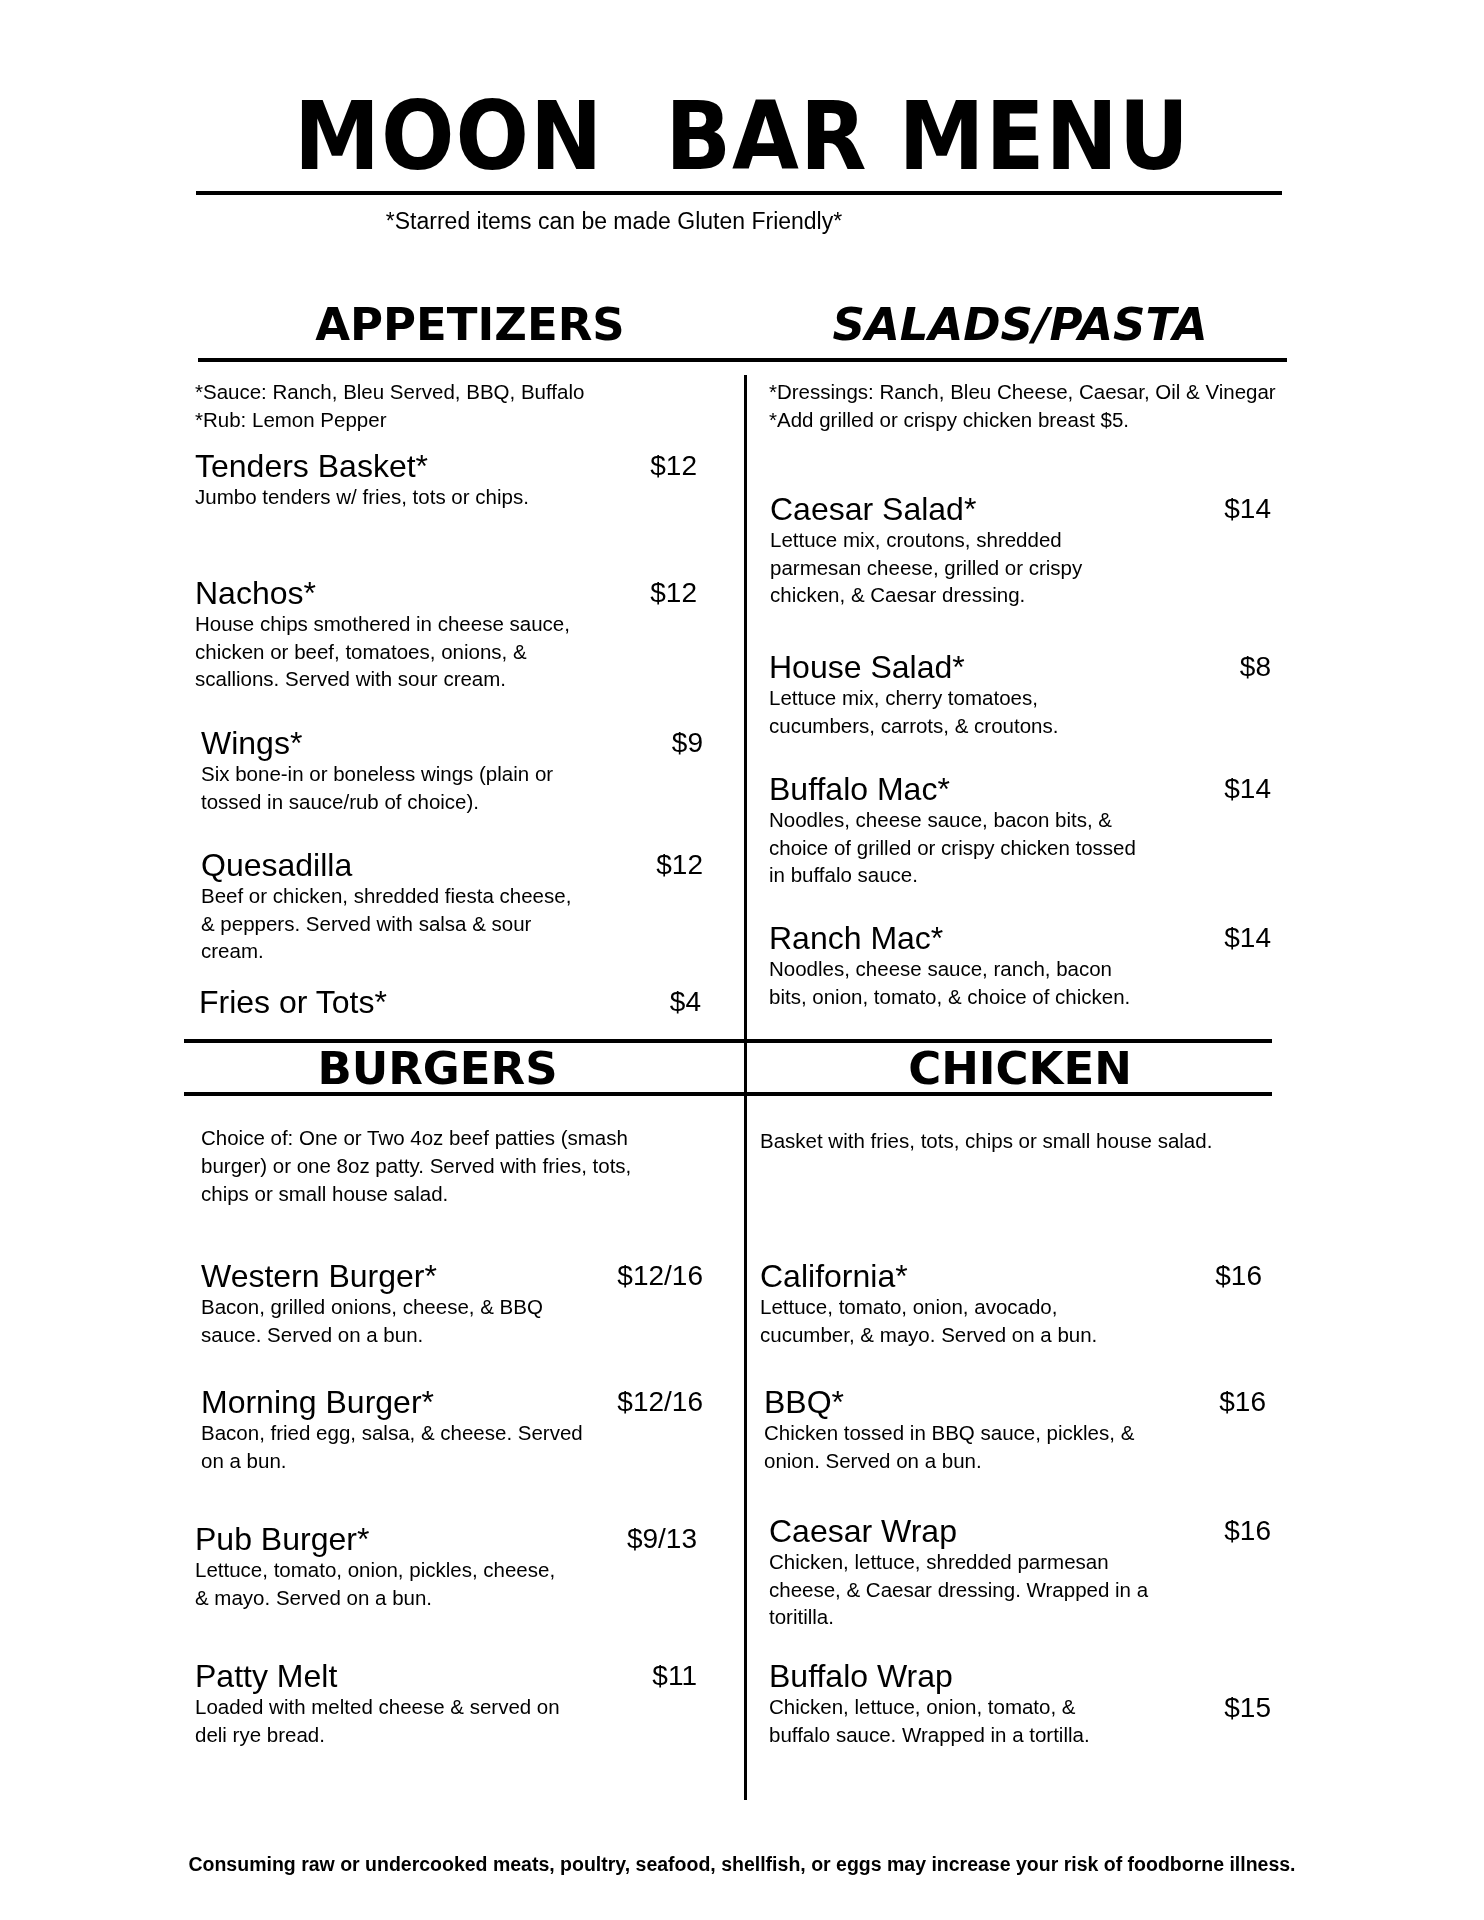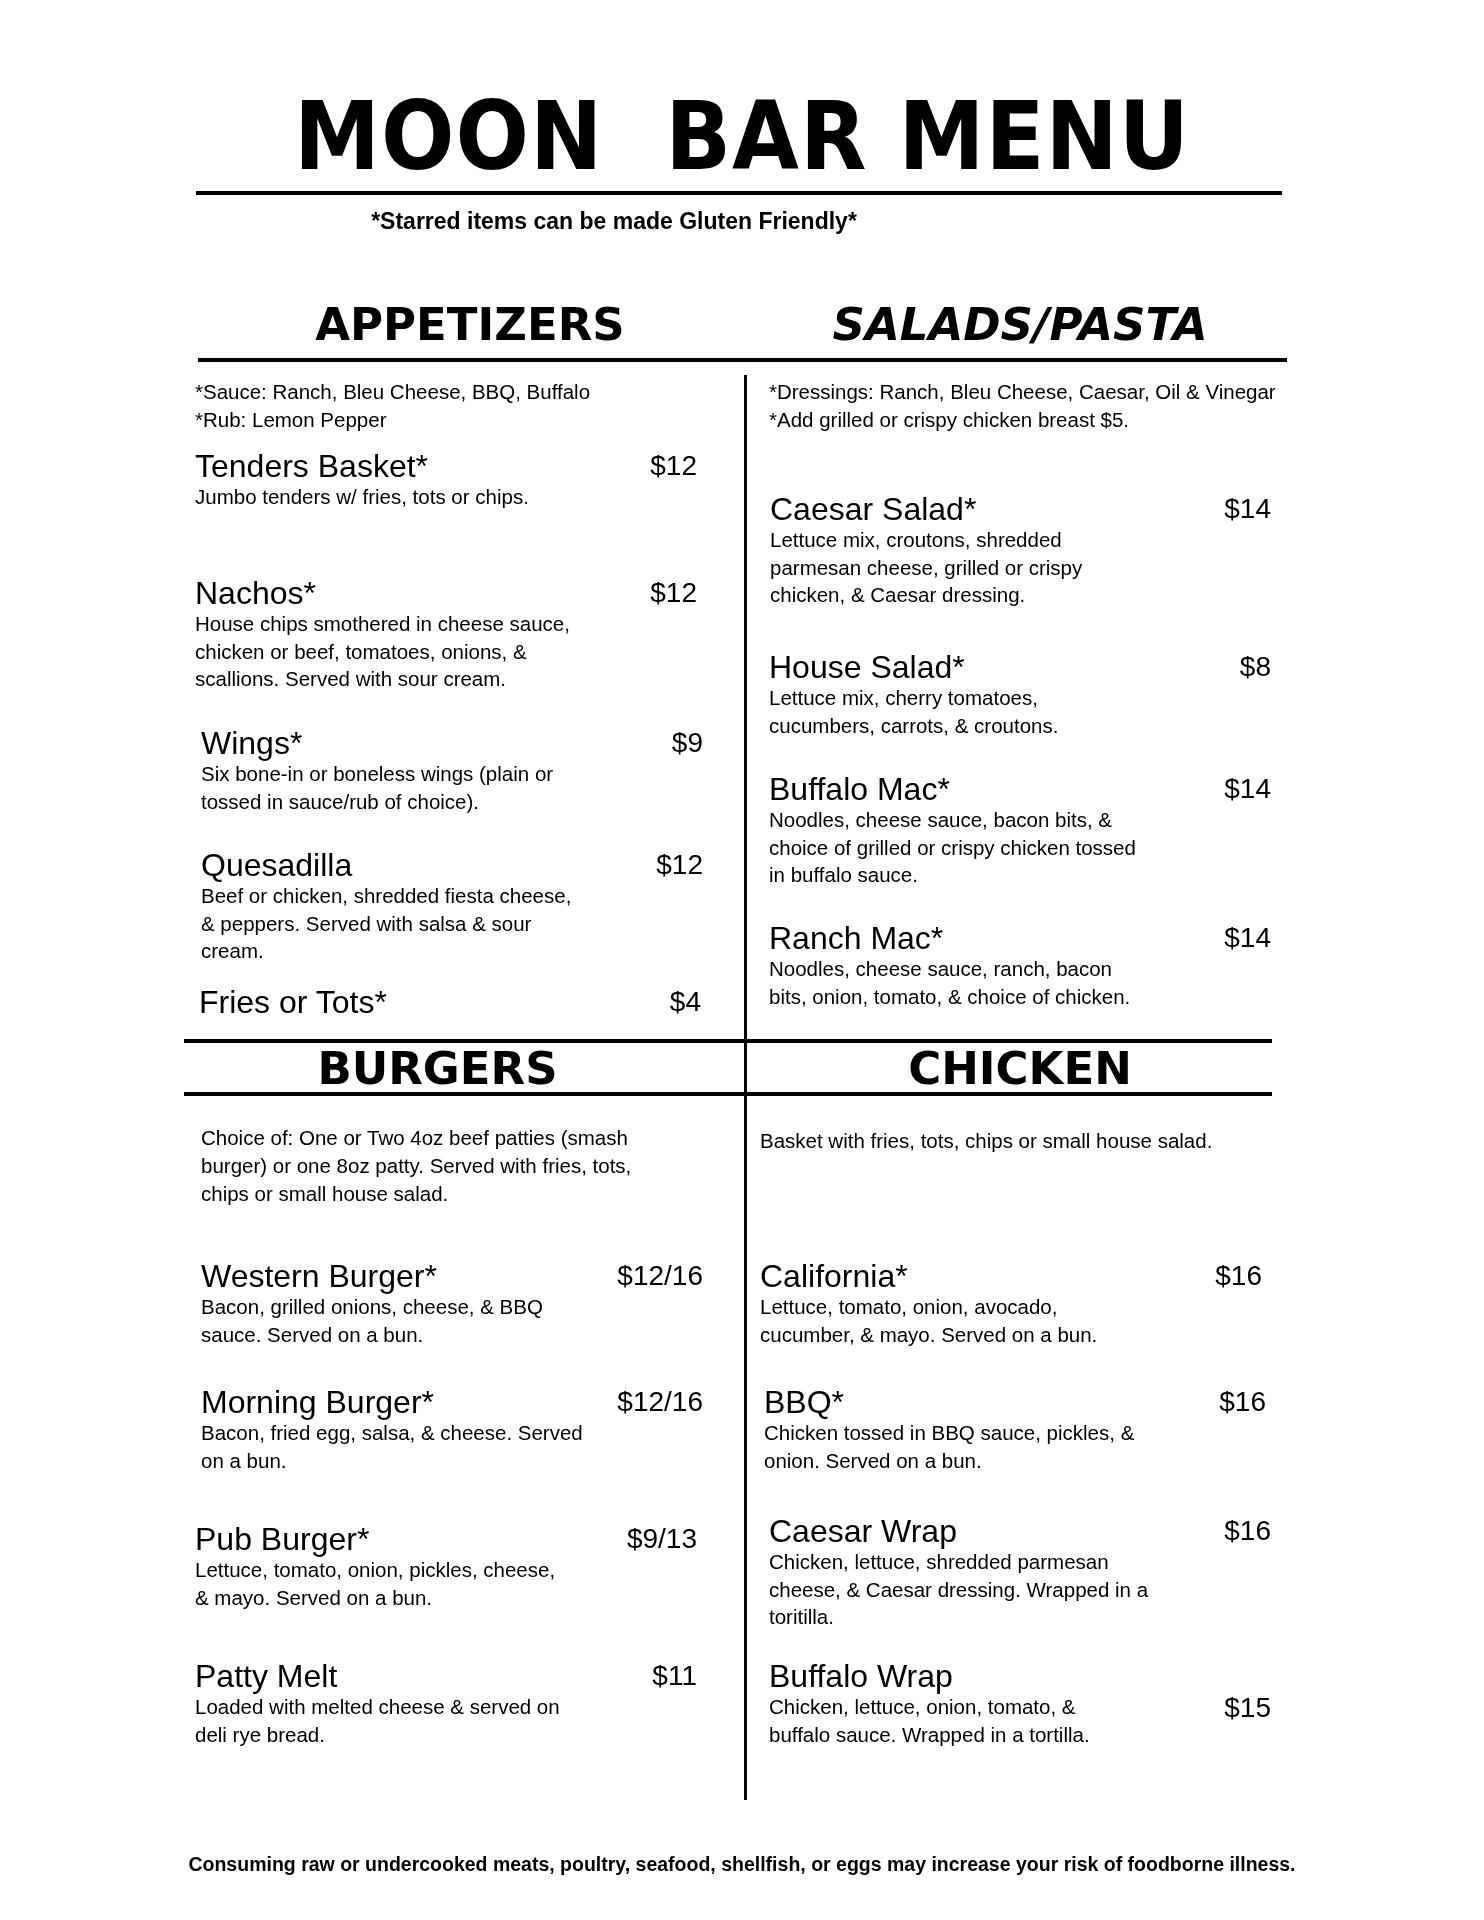--- a/index.html
+++ b/index.html
@@ -2,21 +2,21 @@
 <html><head>
 <meta charset="utf-8">
 <style>
   html, body { margin:0; padding:0; background:#ffffff; }
   body { width:1484px; height:1920px; position:relative; overflow:hidden;
          font-family:"Liberation Sans", "DejaVu Sans", sans-serif; color:#000; }
   .abs { position:absolute; }
   .title { left:0; width:1484px; top:82px; text-align:center; font-size:94px; font-weight:bold;
            letter-spacing:1px; font-family:"DejaVu Sans", sans-serif; transform:scaleX(0.92); line-height:110px; }
   .rule { position:absolute; background:#000; }
-  .subtitle { left:0; width:1228px; top:208px; text-align:center; font-size:23px; font-weight:bold; }
+  .subtitle { left:0; width:1228px; top:208px; text-align:center; font-size:23px; font-weight:normal; }
   .sec-head { font-family:"DejaVu Sans", sans-serif; font-weight:bold; font-size:45px; text-align:center; line-height:54px; }
   .note { font-size:20.5px; line-height:28px; }
   .item { position:absolute; }
   .item-name { font-size:32px; line-height:34px; white-space:nowrap; }
   .item-price { position:absolute; top:0; font-size:28px; line-height:34px; text-align:right; white-space:nowrap; }
   .item-desc { font-size:20.5px; line-height:27.5px; margin-top:0px; }
   .footer { left:0; width:1484px; top:1853px; text-align:center; font-size:19.5px; font-weight:bold; }
 </style>
 </head>
 <body>
@@ -25,21 +25,21 @@
 <div class="rule" style="left:196px; top:191px; width:1086px; height:4px;"></div>
 <div class="abs subtitle">*Starred items can be made Gluten Friendly*</div>
 
 <div class="abs sec-head" style="left:240px; width:460px; top:298px;">APPETIZERS</div>
 <div class="abs sec-head" style="left:780px; width:480px; top:298px;font-style:italic;">SALADS/PASTA</div>
 <div class="rule" style="left:198px; top:358px; width:1089px; height:4px;"></div>
 
 <div class="rule" style="left:744px; top:375px; width:3px; height:1425px;"></div>
 
 <div class="abs note" style="left:195px; top:378px;">
-  <div>*Sauce: Ranch, Bleu Cheese, BBQ, Buffalo</div>
+  <div>*Sauce: Ranch, Bleu Served, BBQ, Buffalo</div>
   <div>*Rub: Lemon Pepper</div>
 </div>
 
 <div class="item" style="left:195px; top:449px; width:502px;">
   <div class="item-name">Tenders Basket*</div>
   <div class="item-price" style="right:0;">$12</div>
   <div class="item-desc">
     <div>Jumbo tenders w/ fries, tots or chips.</div>
   </div>
 </div>

